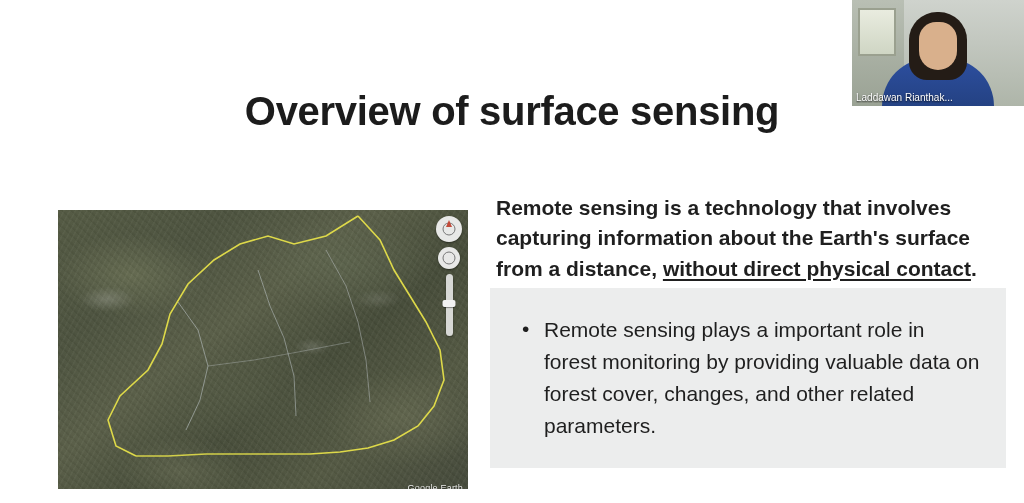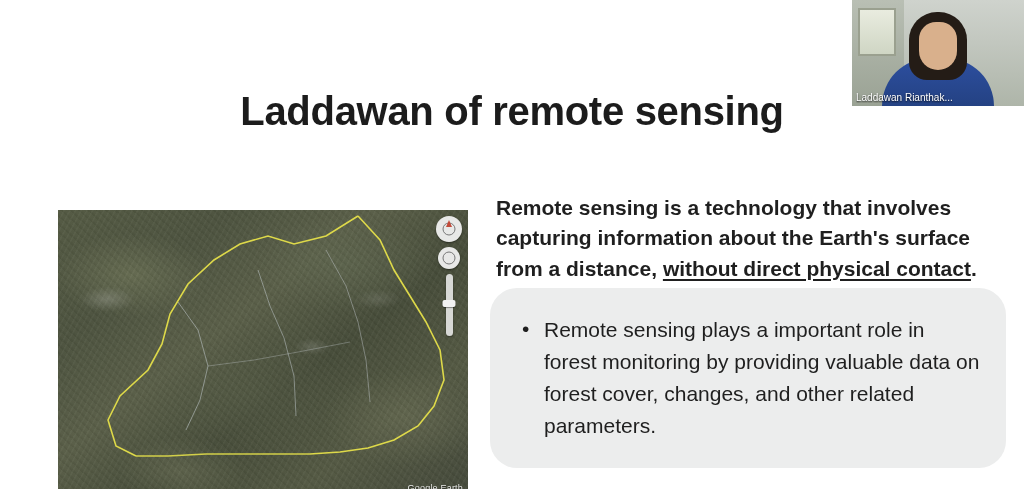--- a/index.html
+++ b/index.html
@@ -181,21 +181,20 @@
     text-underline-offset: 3px;
   }
 
   #callout-box {
     position: absolute;
     left: 490px;
     top: 288px;
     width: 516px;
     height: 180px;
     background: #eceded;
-    border-radius: 27px;
   }
   #callout-list {
     margin: 0;
     padding: 26px 26px 0 54px;
     list-style: none;
   }
   #callout-list li {
     position: relative;
     font-size: 21px;
     line-height: 1.52;
@@ -291,21 +290,21 @@
     width: 1024px;
     height: 14px;
     background: #ffffff;
   }
 </style>
 </head>
 <body>
 
 <div id="slide-root">
 
-  <h1 id="slide-title">Laddawan of remote sensing</h1>
+  <h1 id="slide-title">Overview of surface sensing</h1>
 
   <div id="satellite-image">
     <div class="sat-base"></div>
     <div class="sat-texture"></div>
     <div class="sat-clouds"></div>
 
     <div class="sat-boundary">
       <svg width="410" height="251" viewBox="0 0 410 251" xmlns="http://www.w3.org/2000/svg">
         <path d="M300 6 L268 26 L236 34 L210 26 L182 34 L156 50 L130 74 L112 104 L104 134 L90 160 L62 186 L50 210 L58 236 L78 246" fill="none" stroke="#e9e44a" stroke-width="1.6" opacity="0.92"></path>
         <path d="M300 6 L322 30 L336 60 L352 86 L368 112 L382 140 L386 170 L376 196 L360 216 L336 230 L310 238 L282 242 L252 244" fill="none" stroke="#e9e44a" stroke-width="1.6" opacity="0.92"></path>

